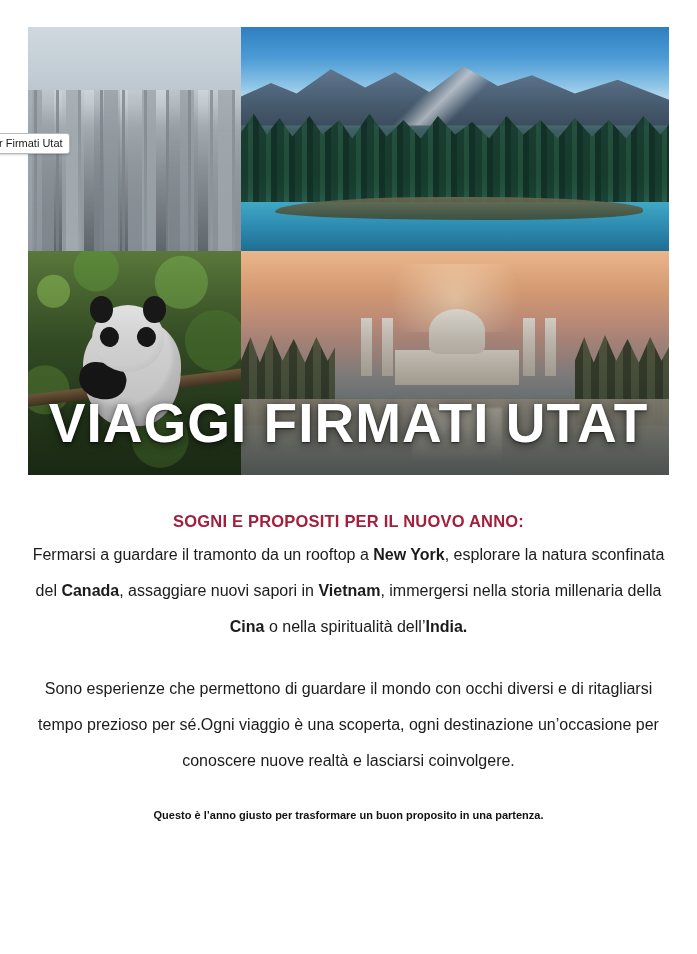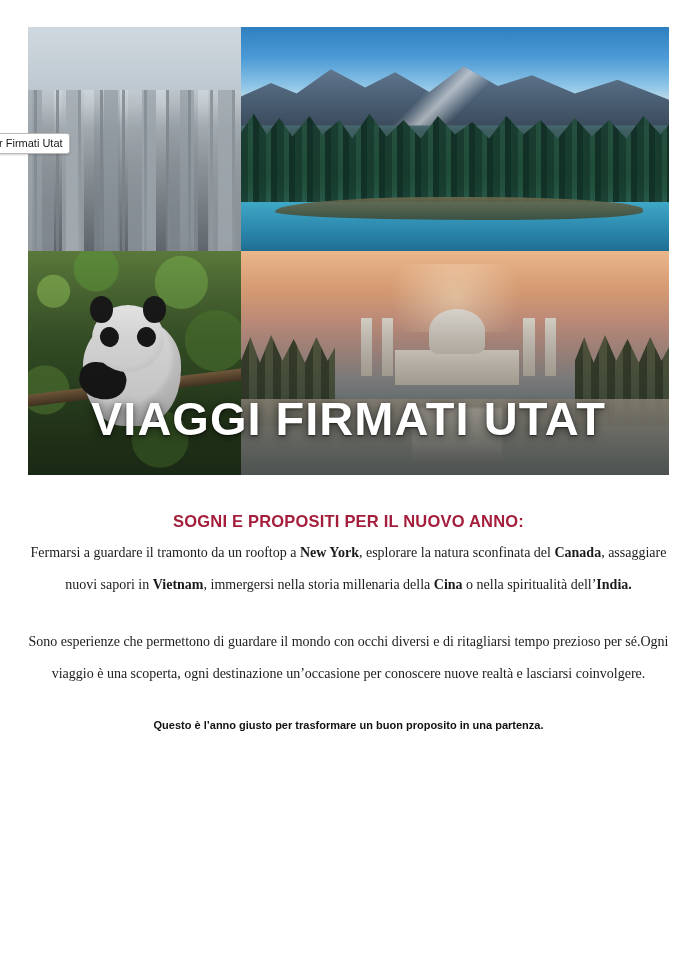--- a/index.html
+++ b/index.html
@@ -252,21 +252,21 @@
     inset: 0;
     background: linear-gradient(180deg, rgba(0,0,0,0) 48%, rgba(0,0,0,.18) 70%, rgba(0,0,0,.30) 100%);
     pointer-events: none;
   }
 
   .hero-title {
     position: absolute;
     left: 0; right: 0;
     top: 364px;
     text-align: center;
-    font-size: 47px;
+    font-size: 55px;
     font-weight: bold;
     letter-spacing: 1px;
     color: #ffffff;
     text-shadow: 0 2px 10px rgba(0,0,0,.55), 0 1px 2px rgba(0,0,0,.6);
     white-space: nowrap;
   }
 
   
   .alt-chip {
     position: absolute;
@@ -312,25 +312,24 @@
   .lede {
     text-align: center;
     font-weight: bold;
     font-size: 13.2px;
     color: #1b1b1b;
     margin: 0 0 26px 0;
   }
 
   .para {
     text-align: center;
-    font-size: 14px;
+    font-size: 16px;
     line-height: 2.25;
     color: #1b1b1b;
     margin: 0 0 26px 0;
-    font-family: Liberation Serif, serif;
   }
   .para.tight { line-height: 2.25; }
 
   .closing {
     text-align: center;
     font-weight: bold;
     font-size: 11px;
     color: #111111;
     margin: 30px 0 0 0;
   }

